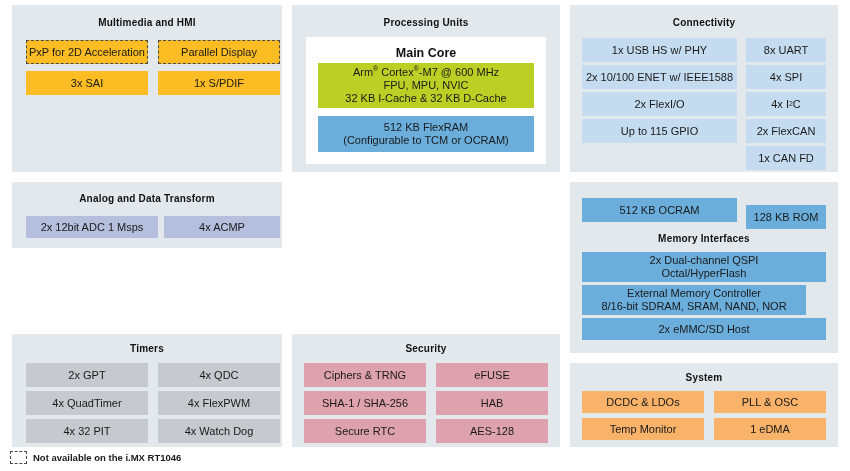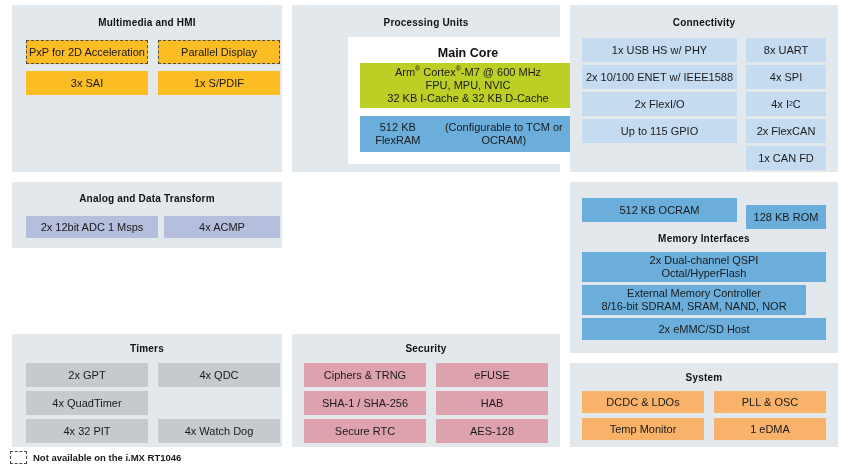--- a/index.html
+++ b/index.html
@@ -21,21 +21,21 @@
   .gold{background:#fcbd24;}
   .gold-dash{background:#fcbd24;border:1.6px dashed #4a4a4a;}
   .green{background:#bccf25;}
   .blue{background:#6baedc;}
   .lightblue{background:#c5dcf0;}
   .lav{background:#b5bedd;}
   .gray{background:#c6c9ce;}
   .pink{background:#dda2ae;}
   .orange{background:#f8b26a;}
 
-  .whitebox{position:absolute;background:#ffffff;box-sizing:border-box;margin-left:42px;}
+  .whitebox{position:absolute;background:#ffffff;box-sizing:border-box;}
 
   
   .footnote{position:absolute;display:flex;align-items:center;gap:6px;}
   .footnote .swatch{width:17px;height:13px;border:1.6px dashed #4a4a4a;background:#ffffff;
                     box-sizing:border-box;}
   .footnote .txt{font-size:9.5px;color:#1a1a1a;font-weight:bold;}
 
   sup{font-size:7px;vertical-align:super;line-height:0;}
 </style>
 </head>
@@ -53,21 +53,21 @@
   <div class="panel-title" style="position:absolute;left:0;top:13px;width:100%;">Processing Units</div>
   <div class="whitebox" style="left:14px;top:32px;width:240px;height:127px;">
     <div class="sub-title" style="position:absolute;left:0;top:10px;width:100%;">Main Core</div>
     <div class="blk green two" style="position:absolute;left:12px;top:26px;width:216px;height:45px;flex-direction:column;">
       <div>
         <span>Arm</span><sup>®</sup><span> Cortex</span><sup>®</sup><span>-M7 @ 600 MHz</span>
       </div>
       <div>FPU, MPU, NVIC</div>
       <div>32 KB I-Cache &amp; 32 KB D-Cache</div>
     </div>
-    <div class="blk blue two" style="position:absolute;left:12px;top:79px;width:216px;height:36px;flex-direction:row;">
+    <div class="blk blue two" style="position:absolute;left:12px;top:79px;width:216px;height:36px;flex-direction:column;">
       <div>512 KB FlexRAM</div>
       <div>(Configurable to TCM or OCRAM)</div>
     </div>
   </div>
 </div>
 
 <div class="panel" style="left:570px;top:5px;width:268px;height:167px;">
   <div class="panel-title" style="position:absolute;left:0;top:13px;width:100%;">Connectivity</div>
 
   <div class="blk lightblue" style="position:absolute;left:12px;top:33px;width:155px;height:24px;">1x USB HS w/ PHY</div>
@@ -107,20 +107,21 @@
   </div>
   <div class="blk blue" style="position:absolute;left:12px;top:136px;width:244px;height:22px;">2x eMMC/SD Host</div>
 </div>
 
 <div class="panel" style="left:12px;top:334px;width:270px;height:113px;">
   <div class="panel-title" style="position:absolute;left:0;top:10px;width:100%;">Timers</div>
   <div class="blk gray" style="position:absolute;left:14px;top:29px;width:122px;height:24px;">2x GPT</div>
   <div class="blk gray" style="position:absolute;left:14px;top:57px;width:122px;height:24px;">4x QuadTimer</div>
   <div class="blk gray" style="position:absolute;left:14px;top:85px;width:122px;height:24px;">4x 32 PIT</div>
   <div class="blk gray" style="position:absolute;left:146px;top:29px;width:122px;height:24px;">4x QDC</div>
+  <div class="blk gray" style="position:absolute;left:146px;top:57px;width:122px;height:24px;">4x FlexPWM</div>
   <div class="blk gray" style="position:absolute;left:146px;top:85px;width:122px;height:24px;">4x Watch Dog</div>
 </div>
 
 <div class="panel" style="left:292px;top:334px;width:268px;height:113px;">
   <div class="panel-title" style="position:absolute;left:0;top:10px;width:100%;">Security</div>
   <div class="blk pink" style="position:absolute;left:12px;top:29px;width:122px;height:24px;">Ciphers &amp; TRNG</div>
   <div class="blk pink" style="position:absolute;left:12px;top:57px;width:122px;height:24px;">SHA-1 / SHA-256</div>
   <div class="blk pink" style="position:absolute;left:12px;top:85px;width:122px;height:24px;">Secure RTC</div>
   <div class="blk pink" style="position:absolute;left:144px;top:29px;width:112px;height:24px;">eFUSE</div>
   <div class="blk pink" style="position:absolute;left:144px;top:57px;width:112px;height:24px;">HAB</div>

